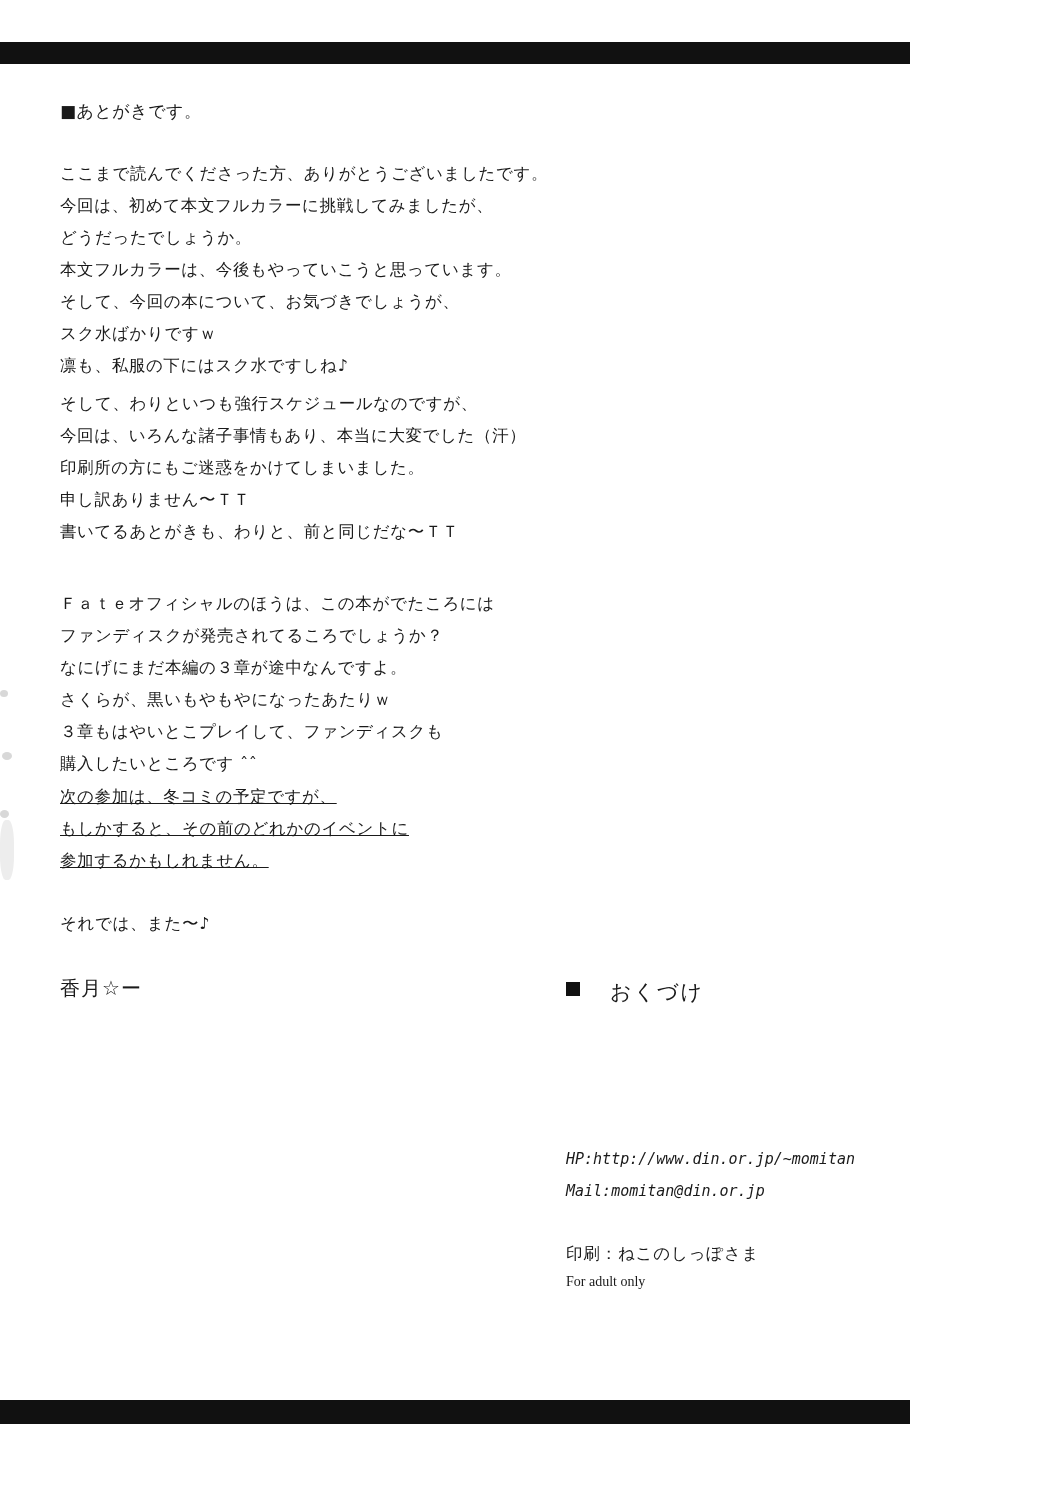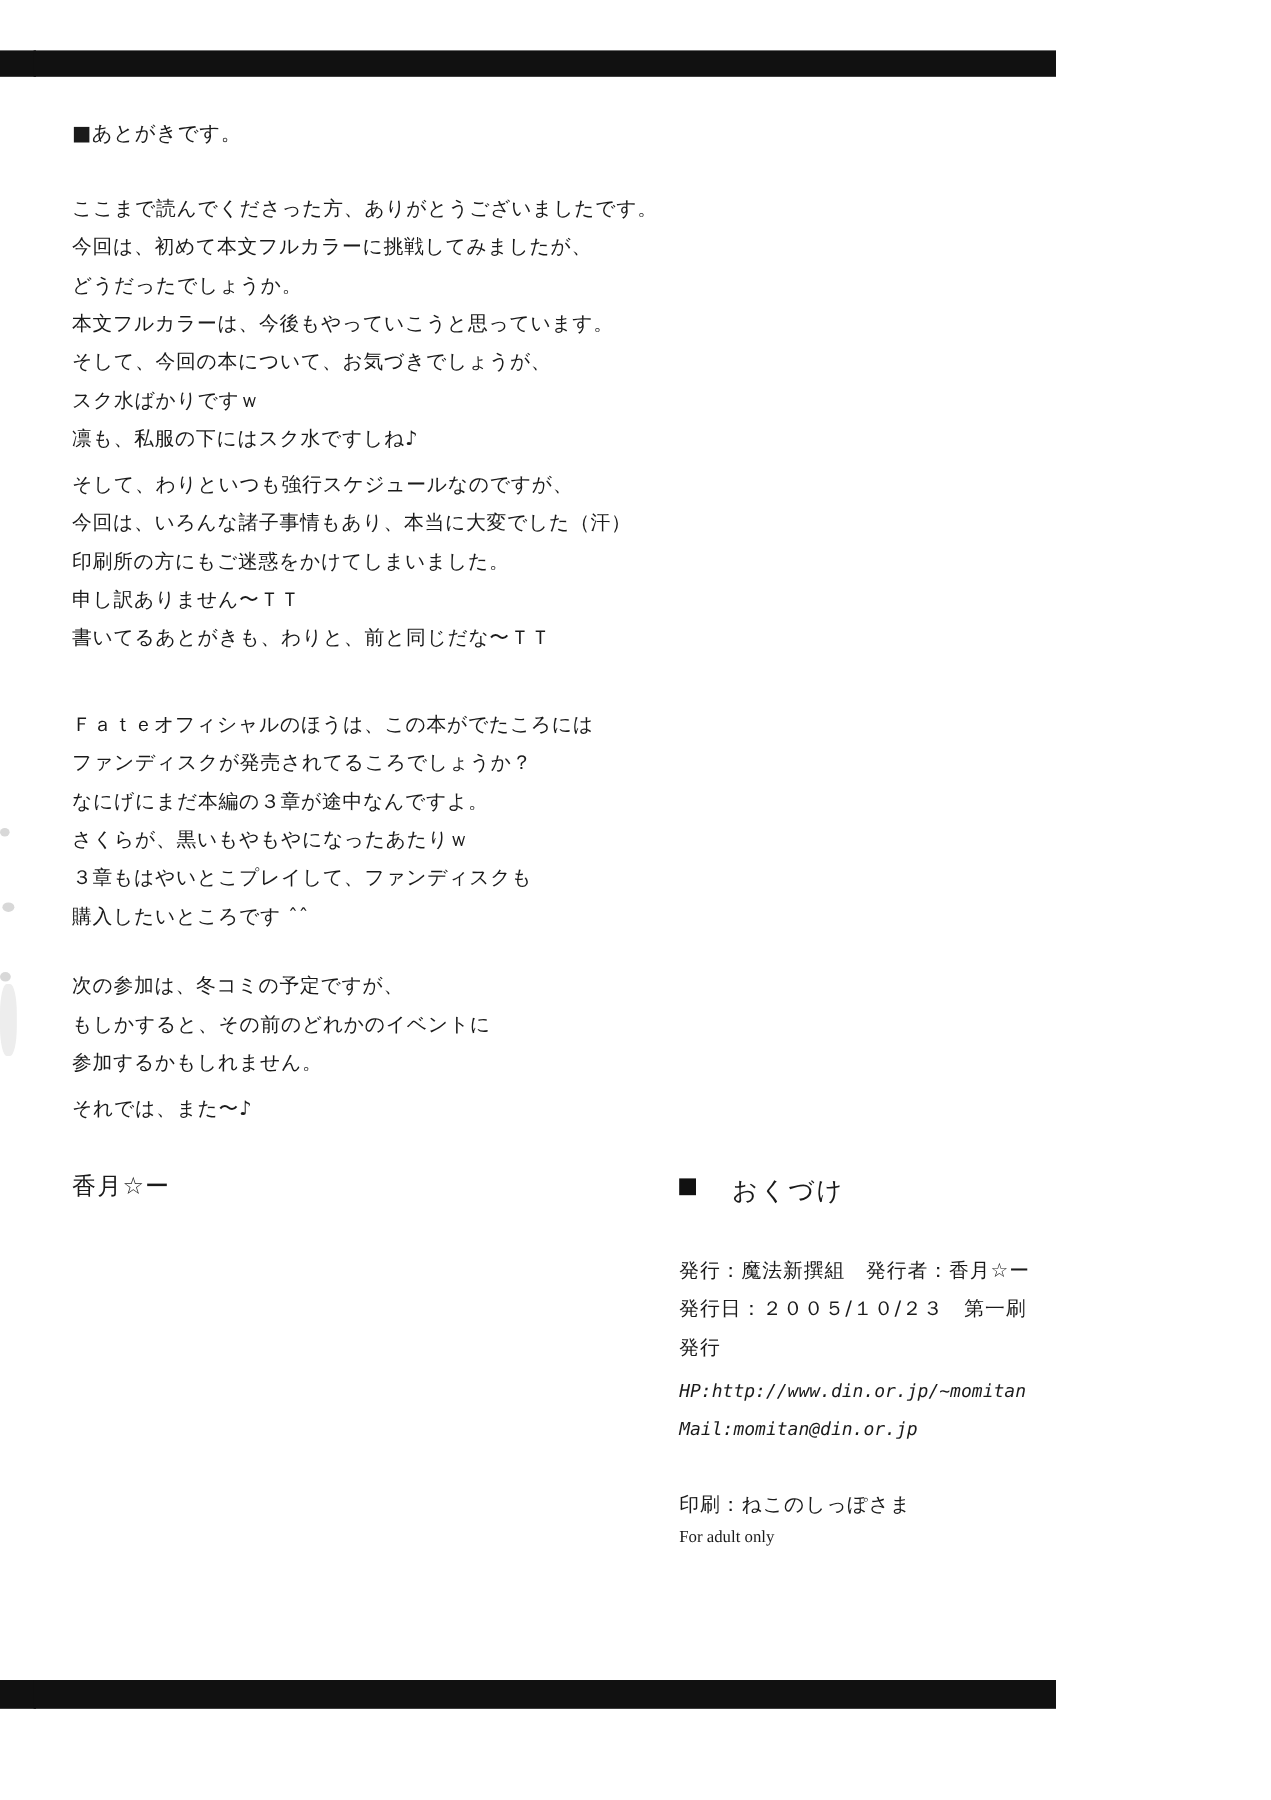--- a/index.html
+++ b/index.html
@@ -7,20 +7,21 @@
     padding: 0;
     background: #ffffff;
   }
   .page {
     position: relative;
     width: 880px;
     height: 1500px;
     background: #ffffff;
     overflow: hidden;
     font-family: "DejaVu Sans", sans-serif;
+    padding-left: 30px;
   }
   
   .scan-band {
     position: absolute;
     top: 0;
     left: 910px;
     width: 78px;
     height: 1500px;
     background: #f0f0f0;
   }
@@ -94,21 +95,21 @@
     left: 60px;
     font-size: 16.5px;
     line-height: 32px;
     color: #1a1a1a;
     letter-spacing: 0.6px;
     white-space: pre-line;
   }
   #block-1 { top: 158px; }
   #block-2 { top: 388px; }
   #block-3 { top: 588px; }
-  #block-4 { top: 806px; }
+  #block-4 { top: 781px; text-decoration: underline; }
   #block-5 { top: 908px; }
 
   .signature {
     position: absolute;
     left: 60px;
     top: 975px;
     font-size: 20px;
     color: #1a1a1a;
     letter-spacing: 1px;
   }
@@ -193,22 +194,20 @@
   <div class="body-block" id="block-4">次の参加は、冬コミの予定ですが、
 もしかすると、その前のどれかのイベントに
 参加するかもしれません。</div>
   <div class="body-block" id="block-5">それでは、また〜♪</div>
 
   <div class="signature">香月☆ー</div>
 
   <div class="colophon-marker"></div>
   <div class="colophon-heading">おくづけ</div>
 
-  <div class="colophon-block" id="colo-1">発行：魔法新撰組　発行者：香月☆ー
-発行日：２００５/１０/２３　第一刷　発行</div>
   <div class="colophon-block" id="colo-2">HP:http://www.din.or.jp/~momitan
 Mail:momitan@din.or.jp</div>
   <div class="colophon-block" id="colo-3">印刷：ねこのしっぽさま</div>
   <div class="colophon-block" id="colo-5">For adult only</div>
 
   <div class="bar-bottom-cap"></div>
   <div class="bar-bottom"></div>
   <div class="bar-bottom-cap-r"></div>
 
   <div class="page-number">24</div>

